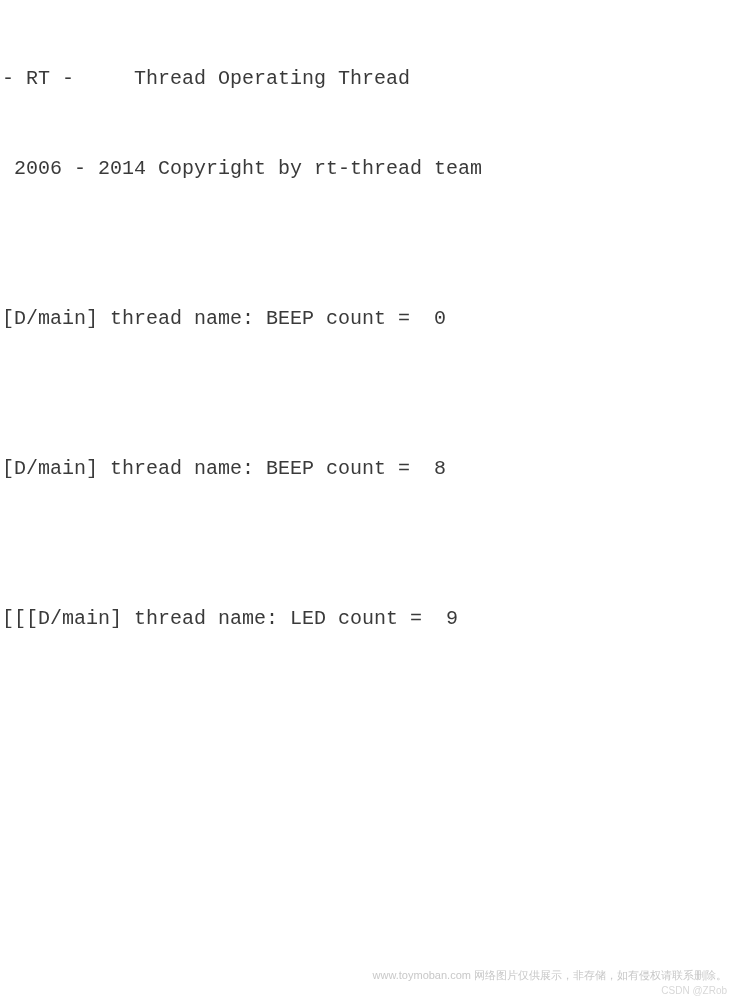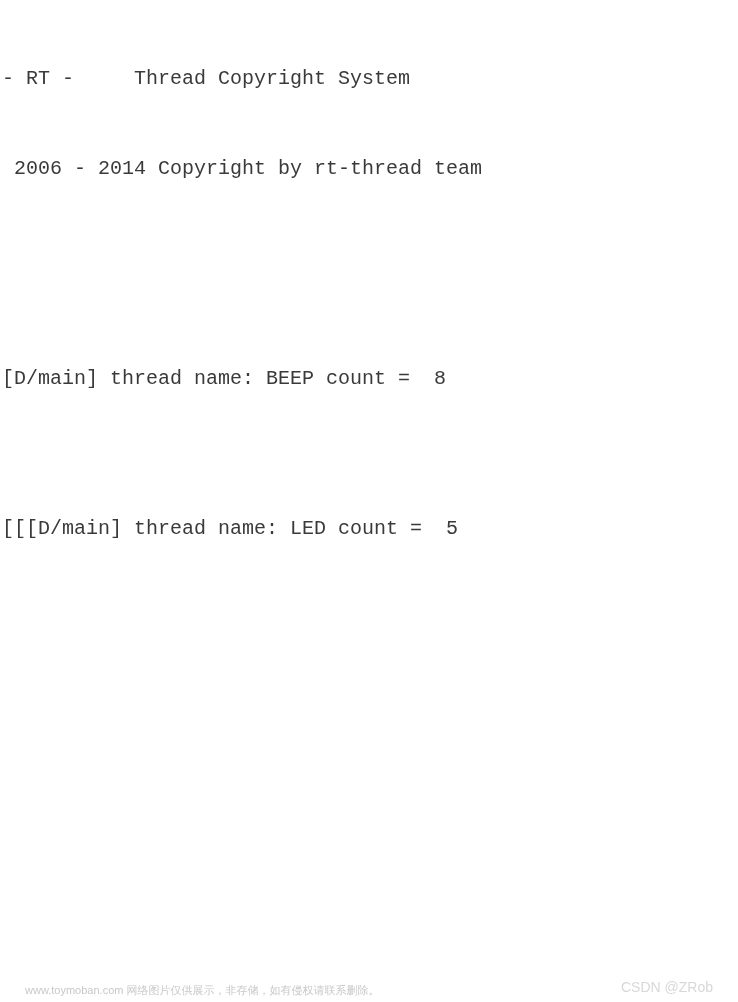--- a/index.html
+++ b/index.html
@@ -25,46 +25,48 @@
     }
     .line {
       display: block;
       white-space: pre;
     }
     .footer {
       position: absolute;
       bottom: 4px;
       left: 0;
       right: 0;
-      padding: 0 25px;
+      padding: 0 11px;
       display: flex;
       justify-content: space-between;
       align-items: flex-end;
       font-family: "Microsoft YaHei", sans-serif;
+      flex-direction: column;
     }
     .footer-left {
       font-size: 11px;
       color: #c8c8c8;
     }
     .footer-right {
-      font-size: 14px;
+      font-size: 10px;
       color: #d8d8d8;
     }
   </style>
 </head>
 <body>
 
 <div class="terminal">
-  <span class="line">- RT -     Thread Copyright System</span>
+  <span class="line">- RT -     Thread Operating Thread</span>
   <span class="line"> 2006 - 2014 Copyright by rt-thread team</span>
   <span class="line"></span>
+  <span class="line">[D/main] thread name: BEEP count =  0</span>
   <span class="line"></span>
   <span class="line">[D/main] thread name: BEEP count =  8</span>
   <span class="line"></span>
-  <span class="line">[[[D/main] thread name: LED count =  5</span>
+  <span class="line">[[[D/main] thread name: LED count =  9</span>
   <span class="line"></span>
   
   <span class="line"></span>
   
   <span class="line"></span>
   
   <span class="line"></span>
   
   <span class="line"></span>
   

